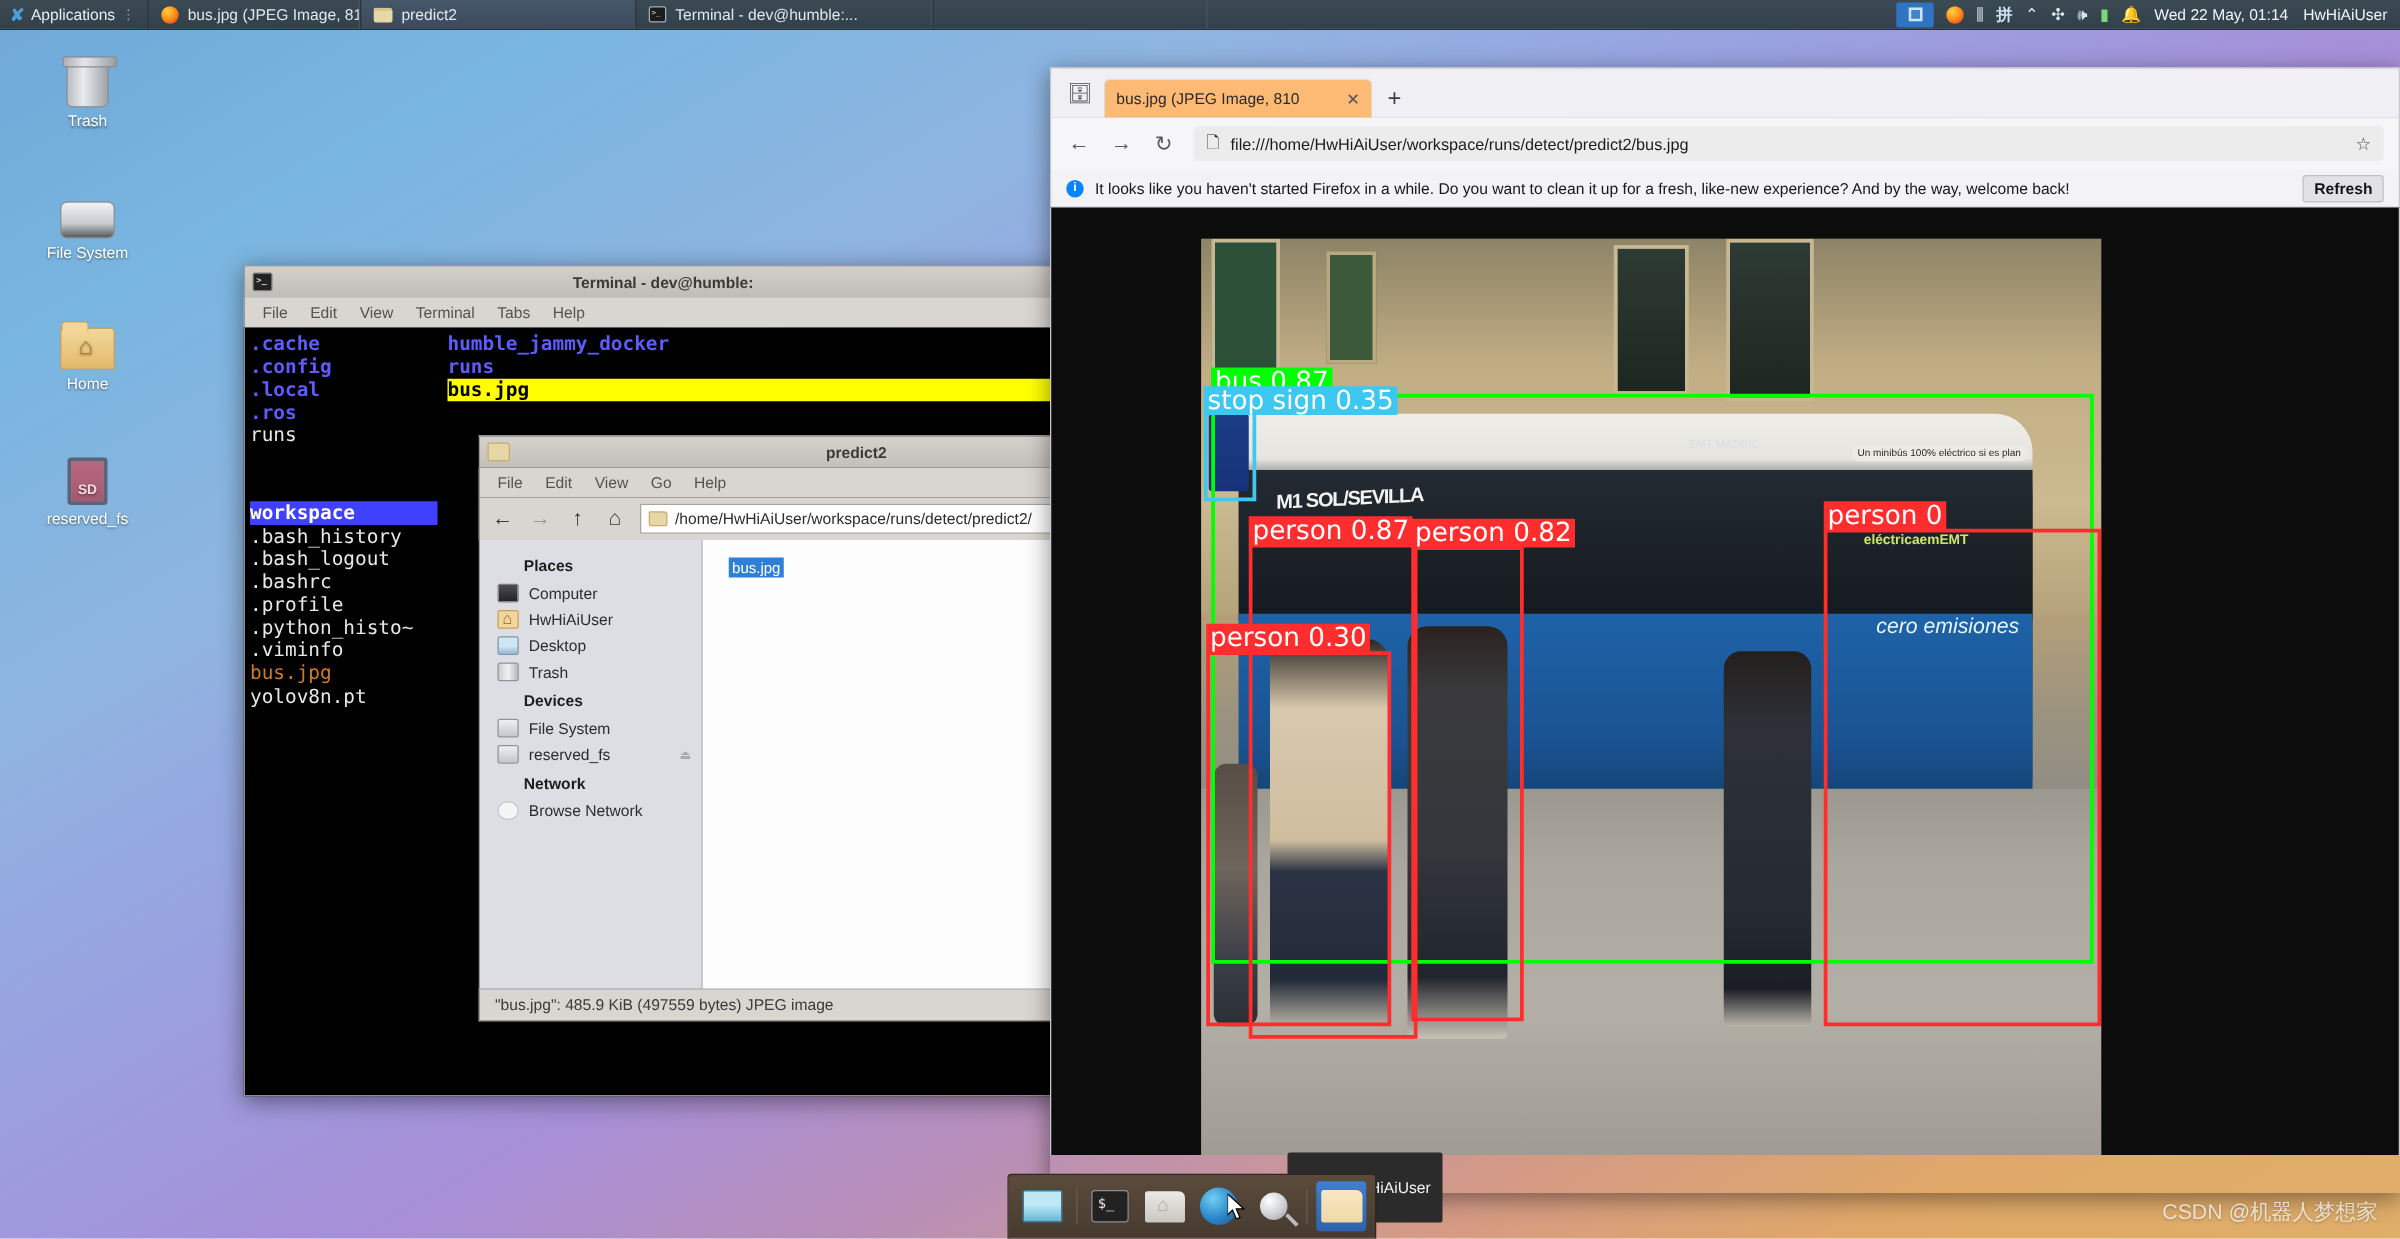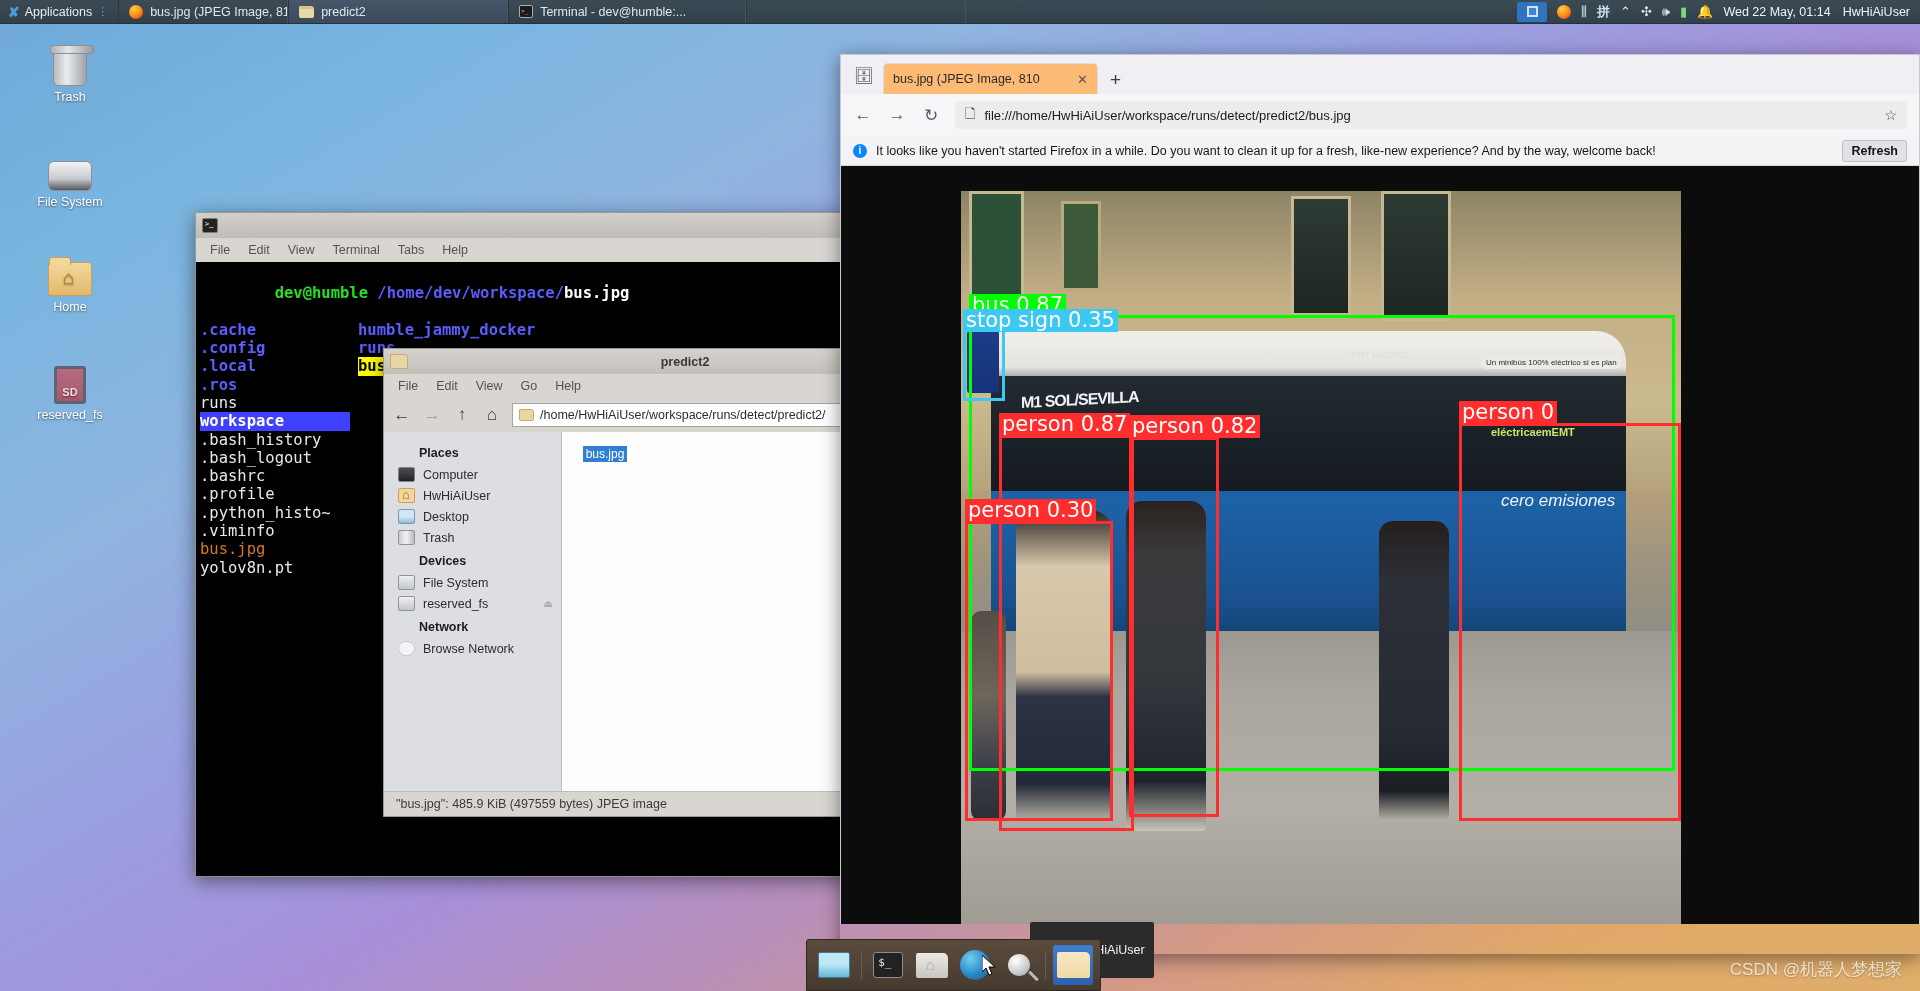--- a/index.html
+++ b/index.html
@@ -95,21 +95,21 @@
   .term-body { background: #000; border: 1px solid #8e8c87; border-top: none;
                height: 615px; padding: 4px 0 0 4px; overflow: hidden;
                font-family: "DejaVu Sans Mono", monospace; font-size: 15.5px; line-height: 1.18; }
   .trow { white-space: pre; }
   .c-green { color: #26e026; font-weight: bold; }
   .c-blue  { color: #5c5cff; font-weight: bold; }
   .c-white { color: #e8e8e8; }
   .c-wb    { color: #ffffff; font-weight: bold; }
   .c-orange{ color: #d07a28; }
   .sel-yellow { background: #ffff00; color: #000; font-weight: bold; }
-  .sel-blue { background: #4040ff; color: #fff; font-weight: bold; }
+  .sel-blue { background: #4040ff; color: #fff; font-weight: bold; margin-top: 44px; }
   .term-cols { display: flex; }
   .term-left { width: 158px; }
   .term-right { flex: 1; }
   .term-status { background: #00c000; color: #000; font-family: "DejaVu Sans Mono", monospace;
                  font-size: 15px; padding-left: 2px; }
 
   
   #filemgr { left: 383px; top: 348px; width: 650px; height: 470px; }
   .fm-icon { width: 18px; height: 15px; background: #e8d7a6; border-radius: 1px 3px 2px 2px;
              border: 1px solid #c8ab6d; }
@@ -289,33 +289,31 @@
   <div class="dicon" style="left:22px;top:358px">
     <span class="glyph">
       <span class="sdcard">SD</span>
     </span>
     <span class="cap">reserved_fs</span>
   </div>
 
   <div class="win" id="terminal">
     <div class="wtitle">
       <span class="term-icon"></span>
+      <span class="wt-text">Terminal - dev@humble:</span>
     </div>
     <div class="menubar">
       <span>File</span>
       <span>Edit</span>
       <span>View</span>
       <span>Terminal</span>
       <span>Tabs</span>
       <span>Help</span>
     </div>
     <div class="term-body">
-      <div class="trow">
-        <span class="c-green">dev@humble</span><span class="c-white"> </span><span class="c-blue">/home/dev/workspace/</span><span class="c-wb">bus.jpg</span>
-      </div>
       <div class="term-cols">
         <div class="term-left">
           <div class="trow"><span class="c-blue">.cache</span></div>
           <div class="trow"><span class="c-blue">.config</span></div>
           <div class="trow"><span class="c-blue">.local</span></div>
           <div class="trow"><span class="c-blue">.ros</span></div>
           <div class="trow"><span class="c-white">runs</span></div>
           <div class="trow"><span class="sel-blue" style="display:block;width:150px">workspace</span></div>
           <div class="trow"><span class="c-white">.bash_history</span></div>
           <div class="trow"><span class="c-white">.bash_logout</span></div>

